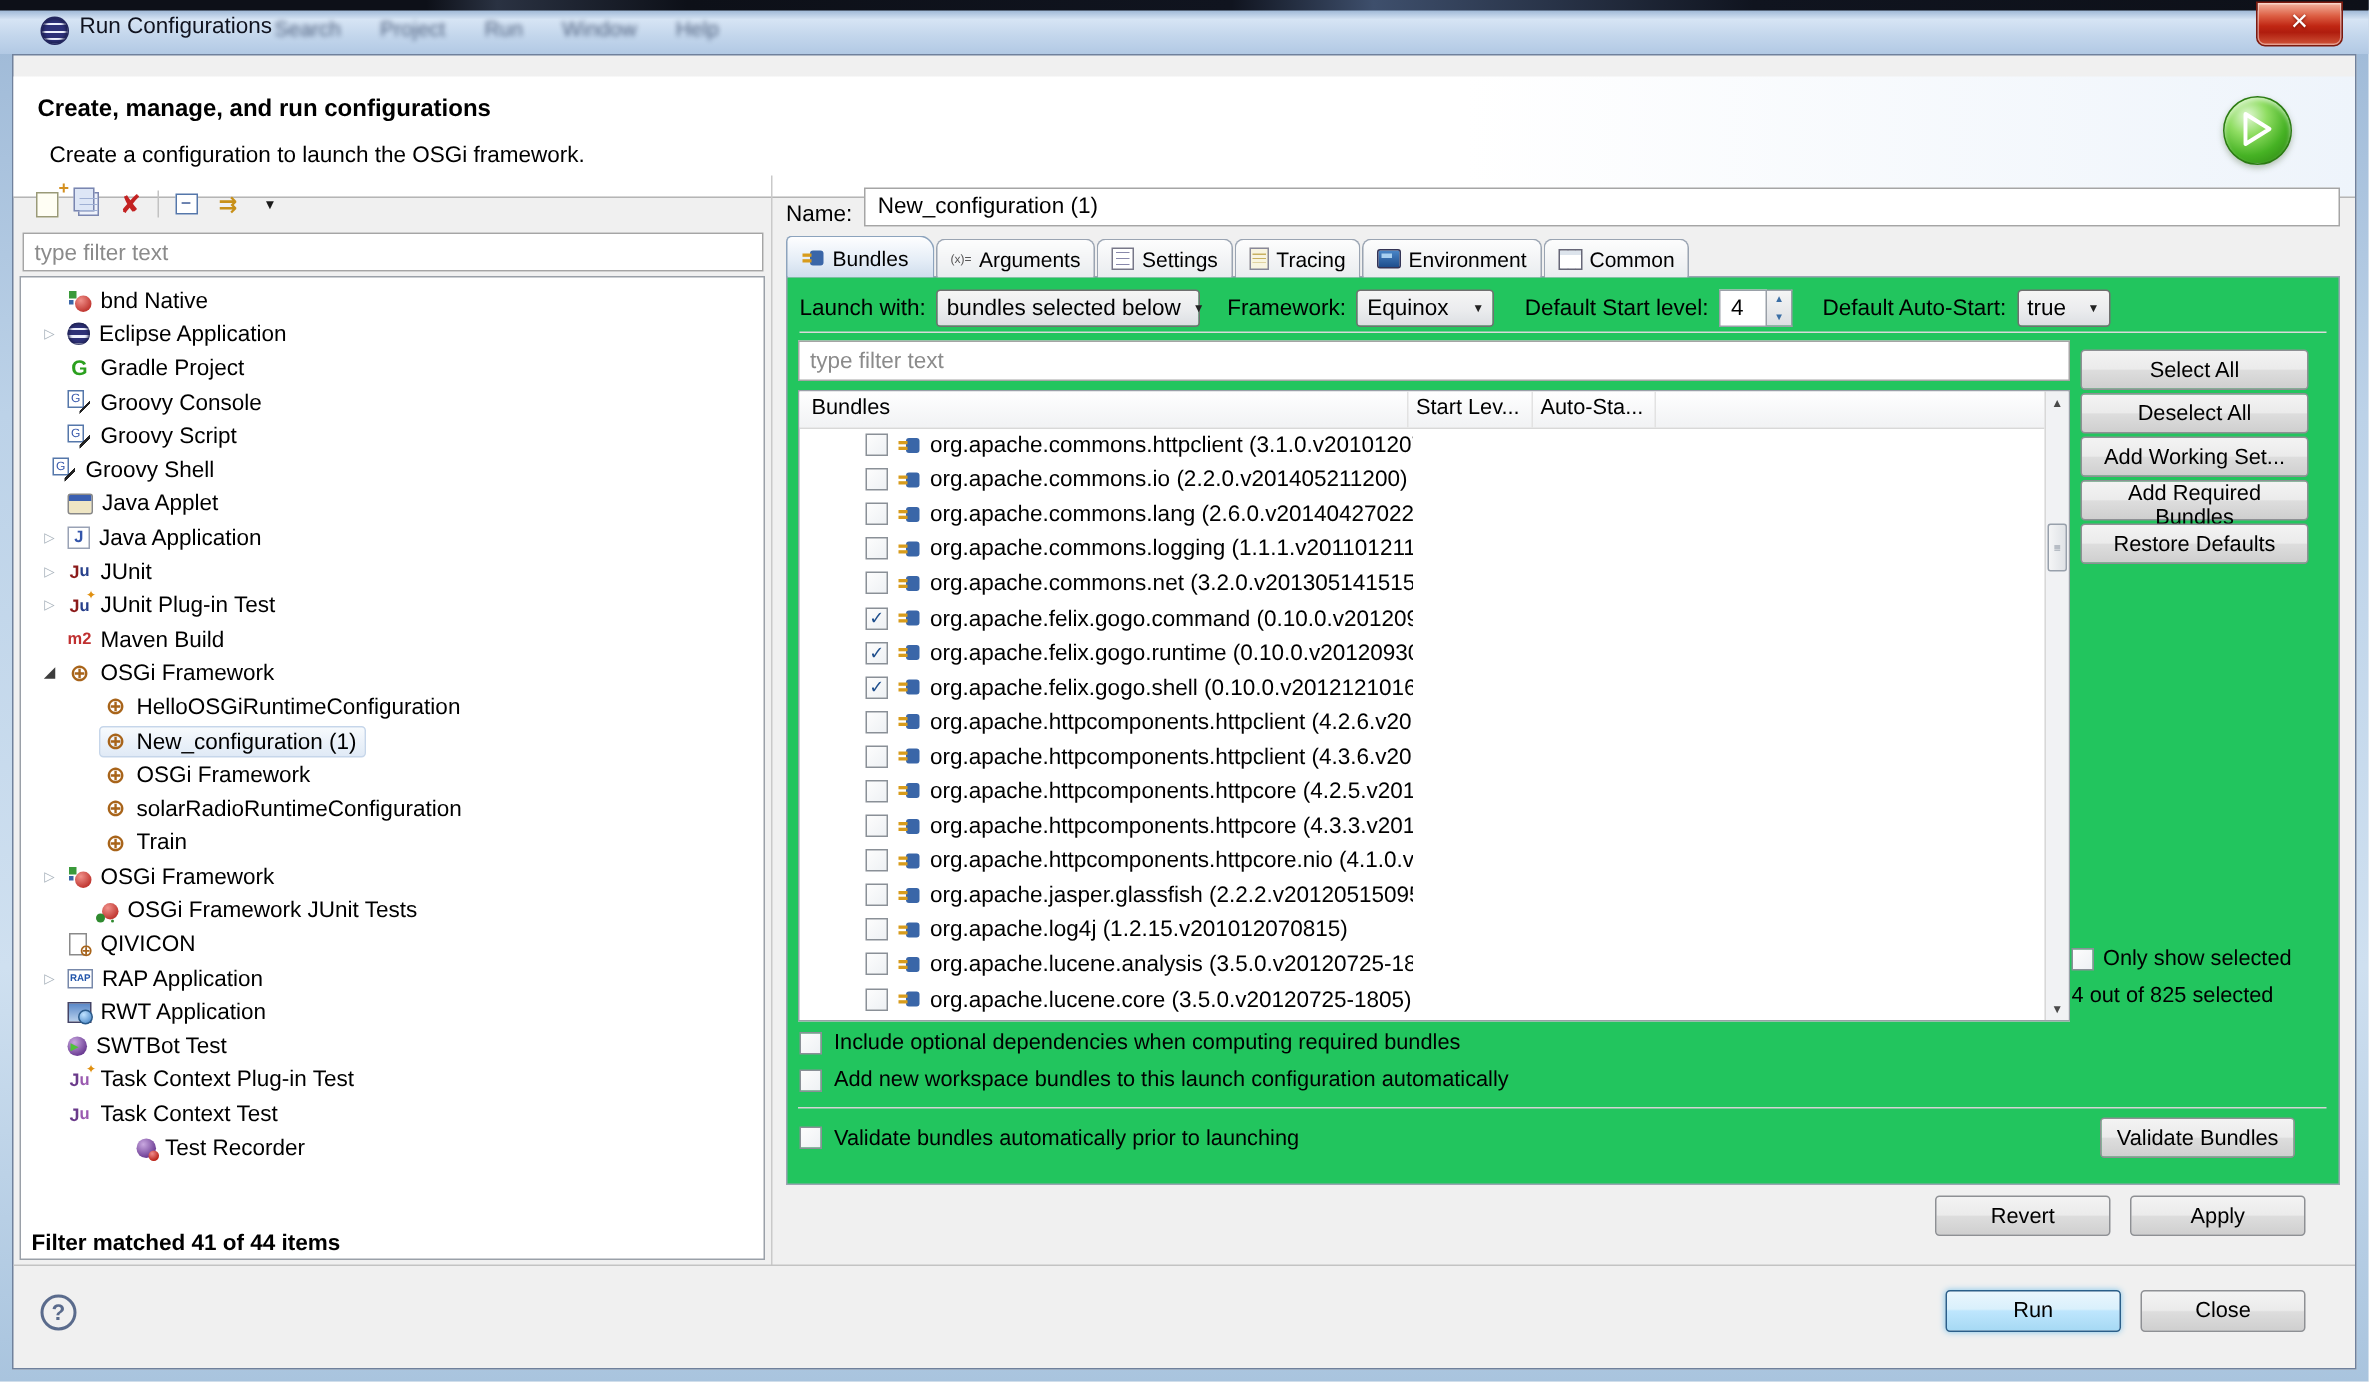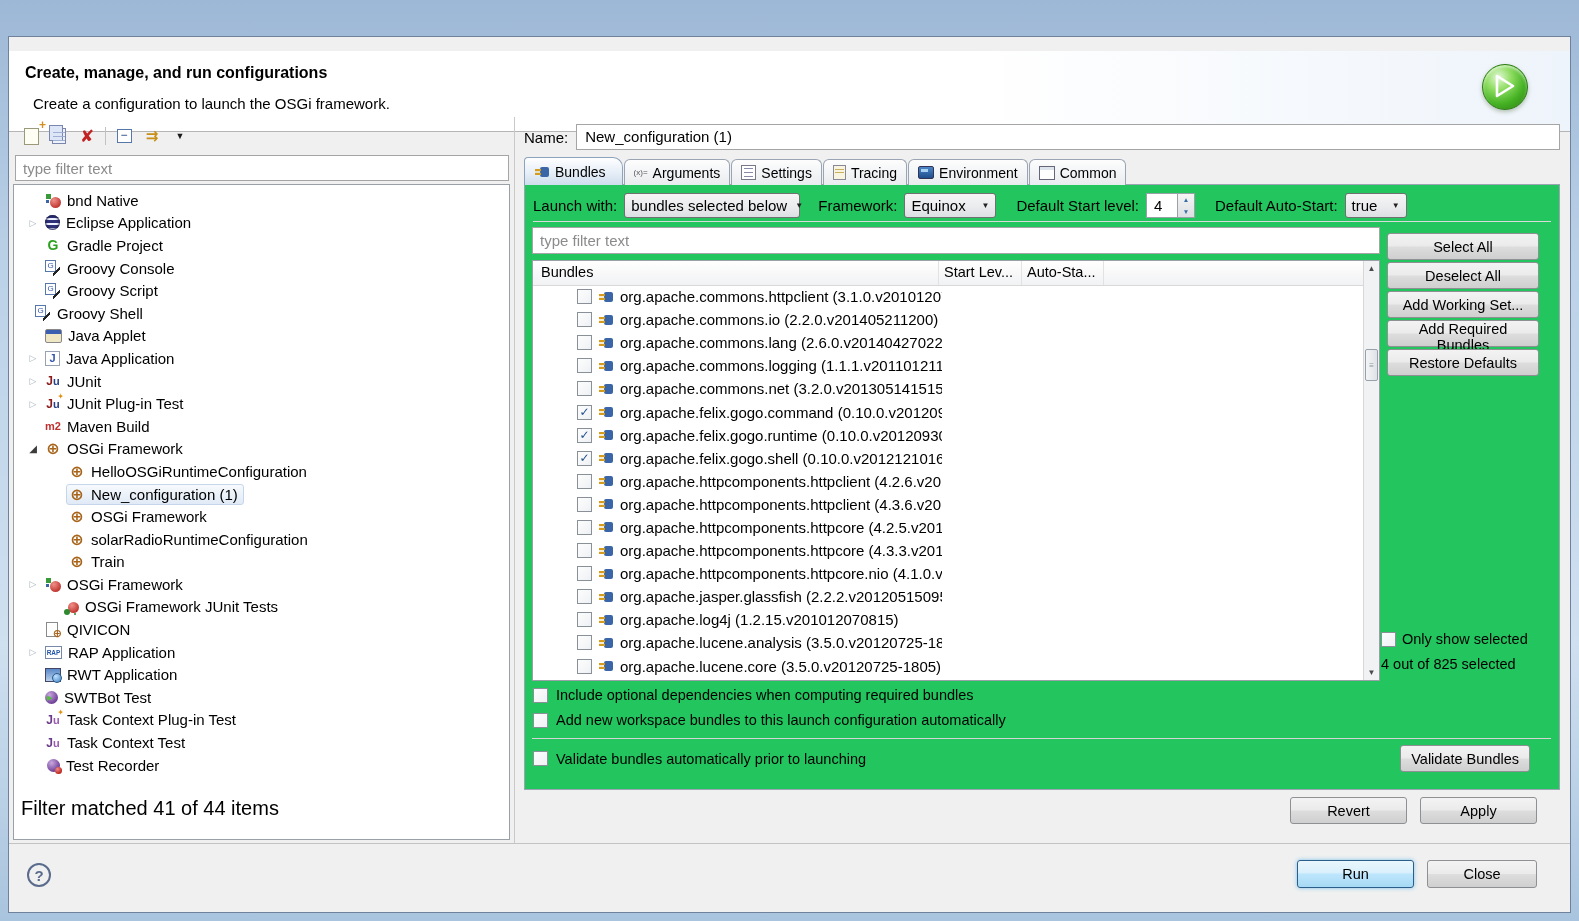--- a/index.html
+++ b/index.html
@@ -70,25 +70,25 @@
   .ic-qivicon::after{content:"⊕";position:absolute;right:-1px;bottom:-2px;color:#a8641a;font-size:11px;font-weight:bold;}
   .ic-rap{width:15px;height:11px;border:1px solid #7788aa;background:#fff;color:#2255aa;font-size:6.5px;font-weight:bold;letter-spacing:0;}
   .ic-rwt{width:14px;height:12px;border:1px solid #446;background:linear-gradient(180deg,#5a88c8,#b8d0ec);}
   .ic-rwt::after{content:"";position:absolute;right:-2px;bottom:-2px;width:8px;height:8px;border-radius:50%;background:radial-gradient(circle at 35% 30%,#bfe2ff,#3d7ec2);border:1px solid #2a5a8a;}
   .ic-swtbot{width:13px;height:13px;border-radius:50%;background:radial-gradient(circle at 35% 30%,#c9a8e0,#6a3a92 75%);}
   .ic-swtbot::after{content:"▶";position:absolute;left:2px;top:3px;color:#4fc23a;font-size:7px;}
   .ic-taskju b{color:#6a3a8a;font-size:12px;}
   .ic-taskju i{color:#9a5ab0;font-size:11px;font-style:normal;font-weight:bold;}
   .ic-recorder{width:13px;height:13px;border-radius:50%;background:radial-gradient(circle at 35% 30%,#c9a8e0,#6a3a92 75%);}
   .ic-recorder::after{content:"";position:absolute;right:-2px;bottom:-2px;width:7px;height:7px;border-radius:50%;background:radial-gradient(circle at 35% 30%,#f08a8a,#b81f14 75%);}
-  .lstatus{position:absolute;left:7px;bottom:19px;font-size:20px;}
+  .lstatus{position:absolute;left:7px;bottom:2px;font-size:15px;font-weight:bold;}
   .sash{position:absolute;left:505px;top:0;width:1px;bottom:0;background:#c9c9c9;}
   
   .right-panel{position:absolute;left:507px;right:0;top:0;bottom:0;}
-  .name-row{position:absolute;left:8px;right:10px;top:6px;height:28px;display:flex;align-items:center;gap:8px;font-size:15px;}
+  .name-row{position:absolute;left:8px;right:10px;top:6px;height:28px;display:flex;align-items:flex-end;gap:8px;font-size:15px;}
   .name-input{flex:1;height:26px;box-sizing:border-box;background:#fff;border:1px solid #a5a5a5;padding:3px 0 0 8px;font-size:15px;color:#000;}
   .tabs{position:absolute;left:8px;top:41px;height:27px;display:flex;align-items:flex-end;z-index:2;}
   .tab{height:25px;padding:0 9px;display:flex;gap:5px;align-items:center;font-size:14px;
     background:linear-gradient(180deg,#fdfdfd,#e9ecef);border:1px solid #9aa4b2;border-bottom:none;border-radius:6px 6px 0 0;margin-right:1px;}
   .tab.active{height:27px;background:linear-gradient(180deg,#fefeff,#e6eef7 55%,#cfdded);border-color:#8ca3bd;border-radius:4px 10px 0 0;padding-right:16px;}
   .tic{width:16px;height:14px;position:relative;display:inline-flex;align-items:center;justify-content:center;flex:none;}
   .tic-bundles svg{display:block;}
   .tic-args{font-size:8px;color:#555;width:auto;}
   .tic-settings{width:13px;height:13px;border:1px solid #778;background:#fff;}
   .tic-settings::after{content:"";position:absolute;inset:2px;background:repeating-linear-gradient(180deg,#88a 0 1px,transparent 1px 4px);}
@@ -140,20 +140,33 @@
   .help{position:absolute;left:18px;top:19px;width:24px;height:24px;border-radius:50%;border:2px solid #5a6b8c;color:#5a6b8c;
     font-size:15px;font-weight:bold;display:flex;align-items:center;justify-content:center;box-sizing:border-box;}
   .btn-run{position:absolute;right:156px;top:16px;width:117px;height:28px;border:1px solid #2b5f8a;border-radius:3px;font-size:14.5px;font-family:inherit;
     background:linear-gradient(180deg,#eaf6fd,#d9f0fc 45%,#bee6fd 50%,#a6d9f4);box-shadow:0 0 4px #7ec3ea;}
   .btn-close{position:absolute;right:33px;top:16px;width:110px;height:28px;}
 </style>
 </head>
 <body>
 
 <div class="frame">
+  <div class="titlebar">
+    <div class="top-dark"></div>
+    <span class="title-ic"></span>
+    <span class="title-txt">Run Configurations</span>
+    <span class="bg-menu" id="bg-menu">
+        <span>Search</span>
+        <span>Project</span>
+        <span>Run</span>
+        <span>Window</span>
+        <span>Help</span>
+      </span>
+    <div class="win-close">✕</div>
+  </div>
 
   <div class="dialog">
     <div class="banner">
       <div class="banner-title">Create, manage, and run configurations</div>
       <div class="banner-sub">Create a configuration to launch the OSGi framework.</div>
       <div class="run-badge">
         <svg width="20" height="24" viewBox="0 0 20 24">
             <polygon points="2,2 18,12 2,22" fill="none" stroke="#ffffff" stroke-width="2.6" stroke-linejoin="round"></polygon>
           </svg>
       </div>
@@ -366,21 +379,21 @@
               <div class="tree-row" style="padding-left: 10px;">
                 <span class="arrow none"></span>
                 <span class="hl">
                   <span class="ic ic-taskju">
                     <b>J</b>
                     <i>u</i>
                   </span>
                   <span class="lbl">Task Context Test</span>
                 </span>
               </div>
-              <div class="tree-row" style="padding-left: 12px;">
+              <div class="tree-row" style="padding-left: 28px; margin-left: 28px;">
                 <span class="arrow none"></span>
                 <span class="hl">
                   <span class="ic ic-recorder"></span>
                   <span class="lbl">Test Recorder</span>
                 </span>
               </div>
             </div>
           <div class="lstatus">Filter matched 41 of 44 items</div>
         </div>
       </div>

